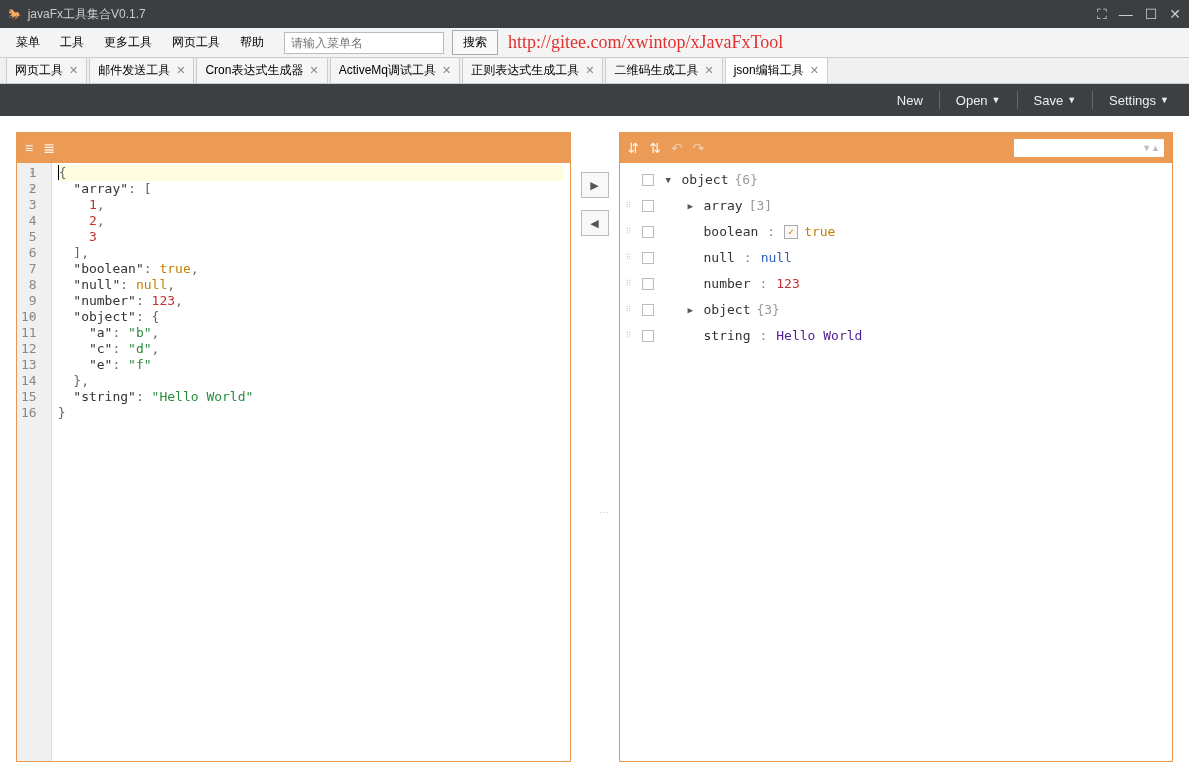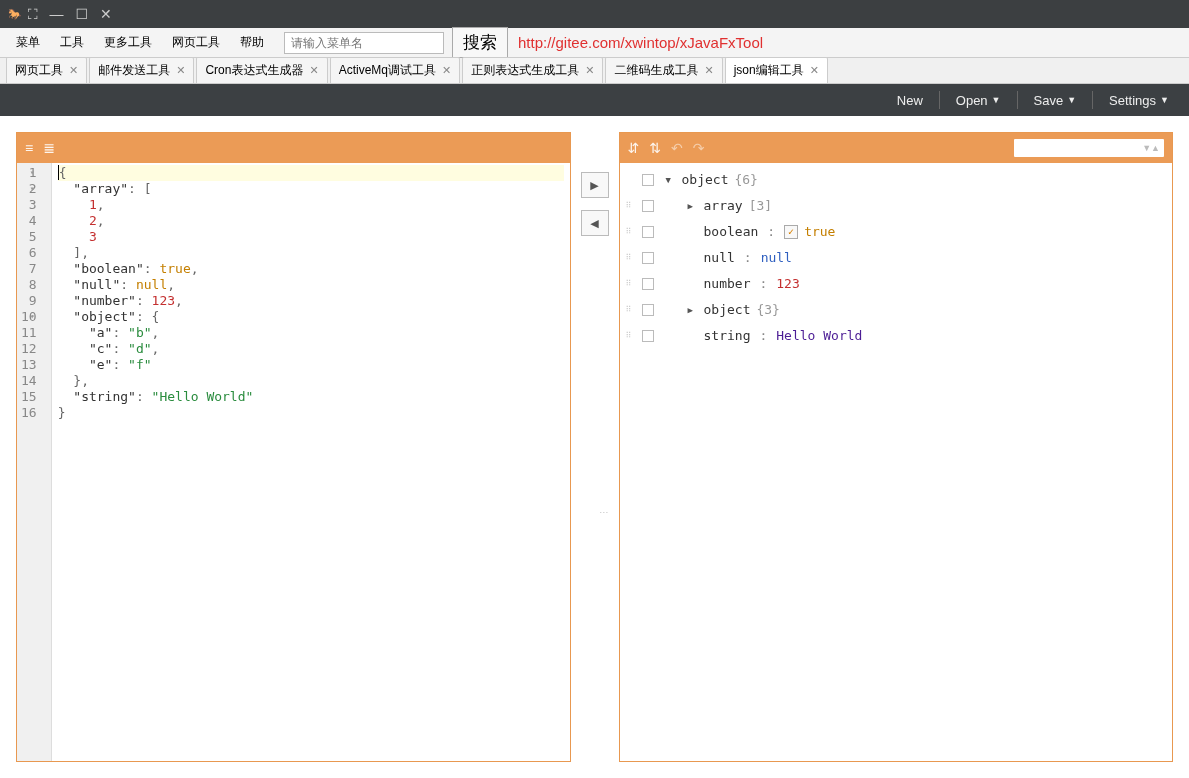--- a/index.html
+++ b/index.html
@@ -7,23 +7,23 @@
 
 .titlebar { background: #3c3f41; color: #ccc; height: 28px; display: flex; align-items: center; padding: 0 8px; }
 .titlebar .icon { margin-right: 6px; font-size: 11px; }
 .titlebar .title { flex: 1; font-size: 12px; }
 .titlebar .win-controls { display: flex; gap: 12px; align-items: center; }
 .titlebar .win-controls span { cursor: pointer; font-size: 14px; }
 
 .menubar { background: #f4f4f4; border-bottom: 1px solid #ccc; height: 30px; display: flex; align-items: center; padding: 0 8px; gap: 4px; }
 .menubar .menu-item { padding: 4px 8px; cursor: pointer; font-size: 12px; }
 .menubar input { border: 1px solid #bbb; padding: 3px 6px; width: 160px; font-size: 12px; margin-left: 8px; background:#fff;}
-.menubar button { border: 1px solid #aaa; background: #f8f8f8; padding: 3px 10px; cursor: pointer; font-size: 17px; margin-left: 4px; }
+.menubar button { border: 1px solid #aaa; background: #f8f8f8; padding: 3px 10px; cursor: pointer; font-size: 12px; margin-left: 4px; }
 .menubar .chk-wrap { display: flex; align-items: center; margin-left: 6px; font-size: 12px; }
-.menubar .link { color: #e03030; margin-left: 6px; font-size: 15px; cursor: pointer; }
+.menubar .link { color: #e03030; margin-left: 6px; font-size: 18px; cursor: pointer; font-family: Liberation Serif, serif; }
 
 .tabbar { background: #f0f0f0; border-bottom: 1px solid #ccc; height: 26px; display: flex; align-items: flex-end; padding: 0 6px; }
 .tab { background: #f5f5f5; border: 1px solid #ccc; border-bottom: none; padding: 4px 8px; margin-right: 2px; font-size: 12px; display: flex; align-items: center; cursor: pointer; border-radius: 2px 2px 0 0; }
 .tab.active { background: #fff; }
 .tab .close { margin-left: 6px; color: #888; font-size: 11px; }
 
 .dark-toolbar { background: #3c4043; height: 32px; display: flex; justify-content: flex-end; align-items: center; padding: 0 10px; gap: 4px; }
 .dark-toolbar .btn { color: #eee; padding: 6px 10px; cursor: pointer; font-size: 13px; display:flex; align-items:center; gap:4px;}
 .dark-toolbar .btn .arrow { font-size: 9px; }
 .dark-toolbar .divider { width: 1px; height: 18px; background: #666; margin: 0 2px;}
@@ -69,20 +69,21 @@
 .tree-val-str { color: #4c1d95;}
 .chk { display:inline-block; width:14px; height:14px; border:1px solid #aaa; background:#f8f8f8; text-align:center; font-size:10px; line-height:12px; color:#d88000;}
 .colon { color:#888; margin:0 3px;}
 .header-icons-right { display:flex; align-items:center; gap:10px;}
 </style>
 </head>
 <body>
 
 <div class="titlebar">
   <span class="icon">🐎</span>
+  <span class="title">javaFx工具集合V0.1.7</span>
   <div class="win-controls">
     <span>⛶</span>
     <span>—</span>
     <span>☐</span>
     <span>✕</span>
   </div>
 </div>
 
 <div class="menubar">
   <span class="menu-item">菜单</span>

